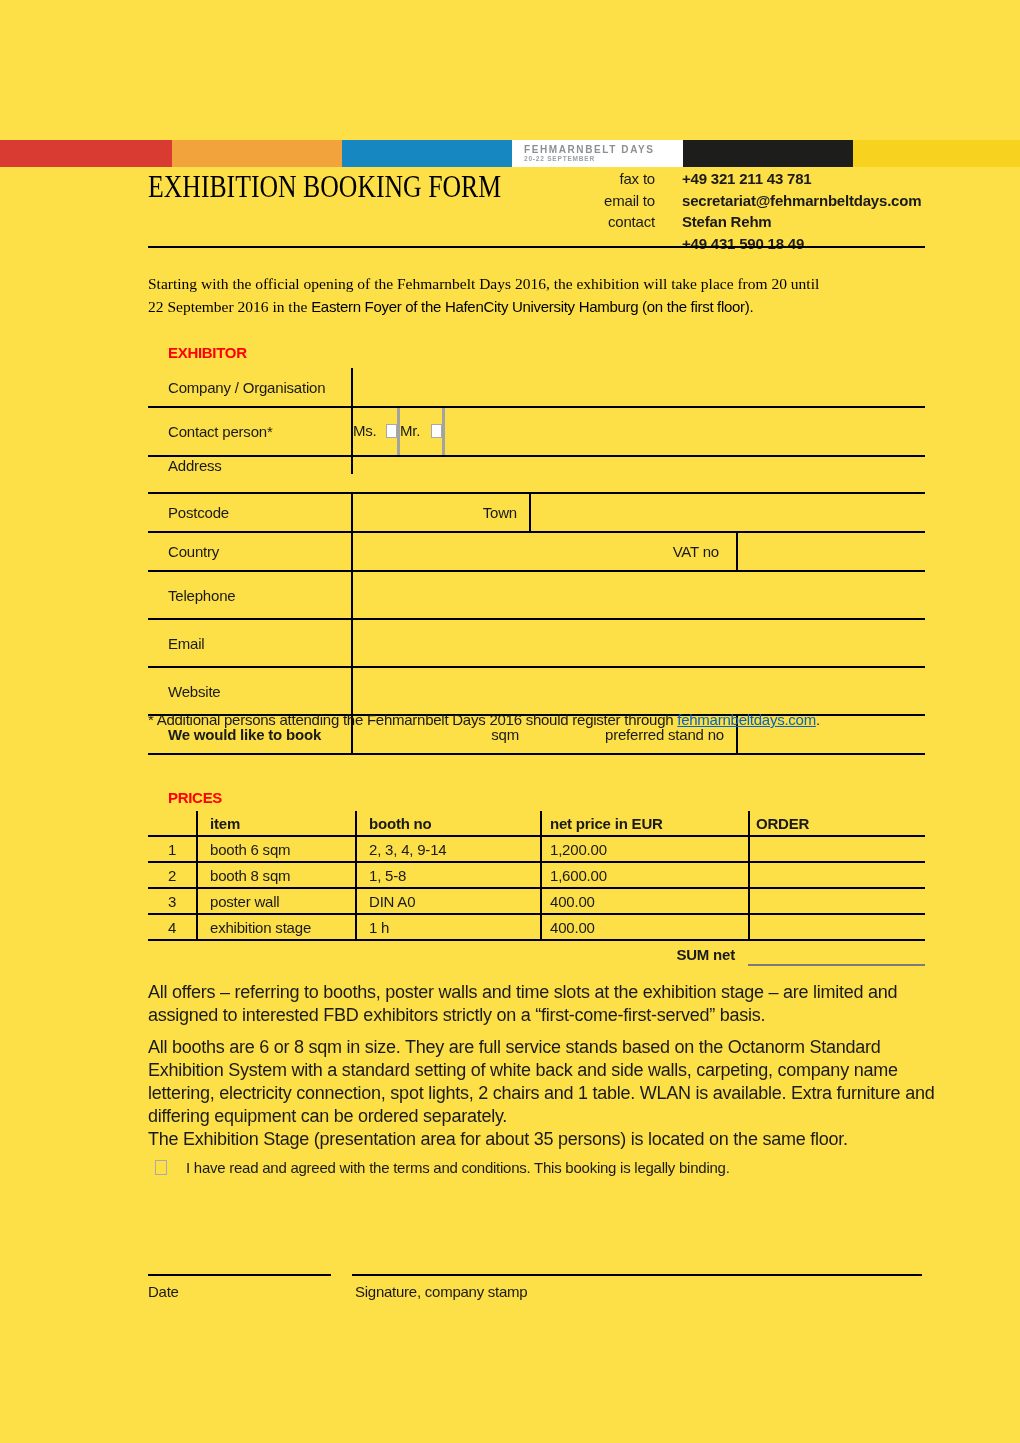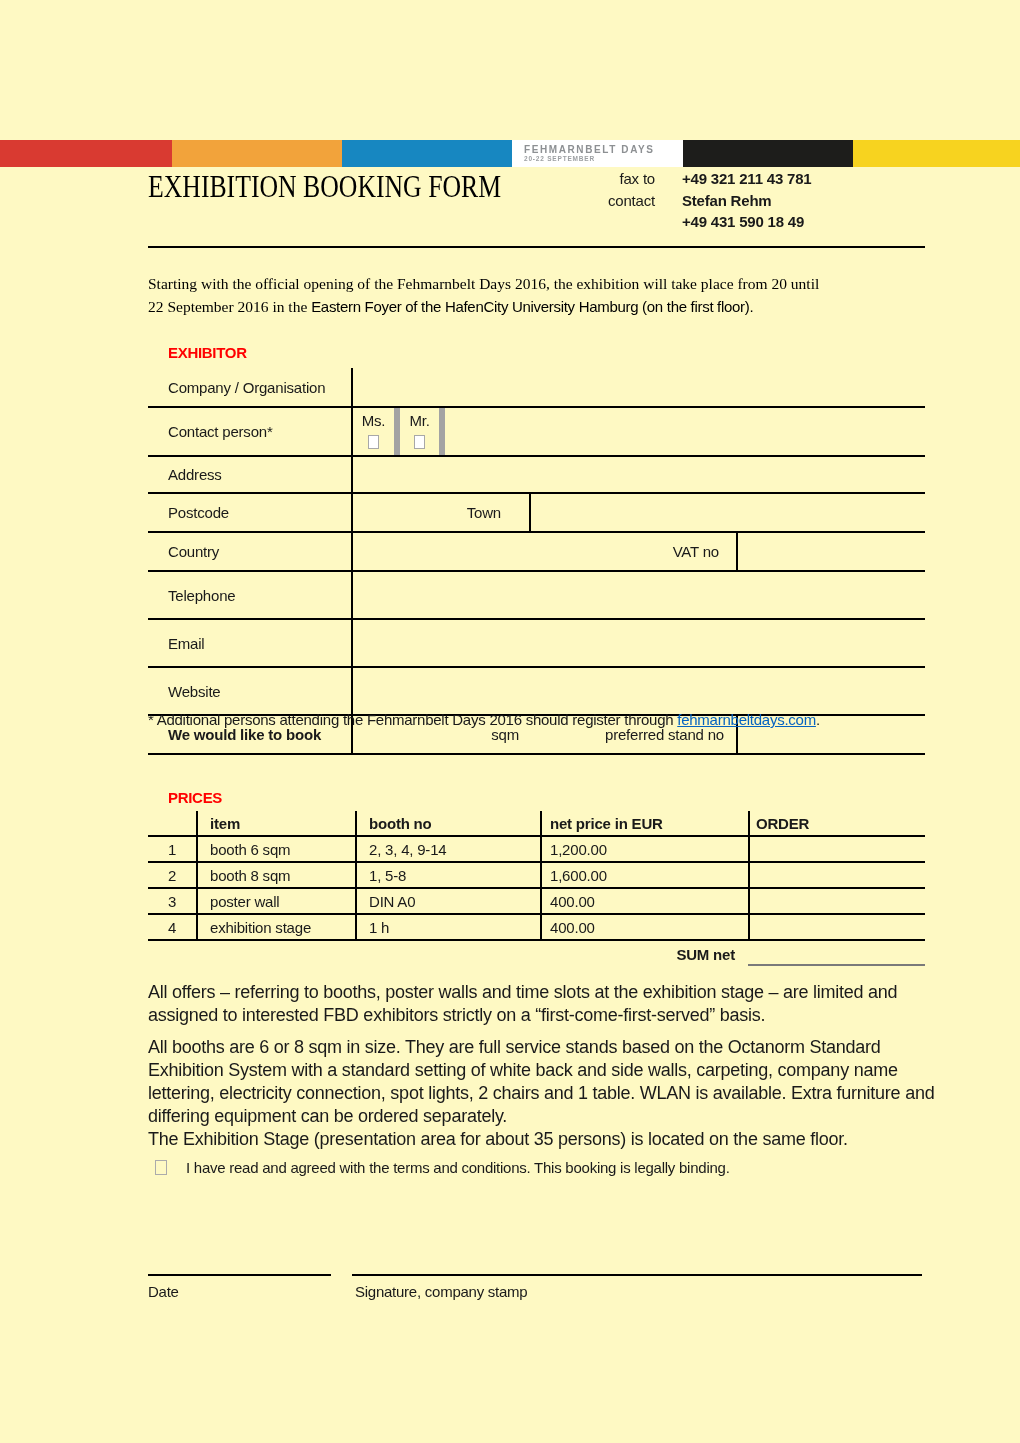--- a/index.html
+++ b/index.html
@@ -1,18 +1,18 @@
 <!DOCTYPE html>
 <html style="--bar-red: #d93a31; --bar-orange: #f2a33b; --bar-blue: #1787c1; --bar-black: #1d1d1b; --bar-yellow: #f7d31f; --heading-red: #ff0000; --link-blue: #0563c1;"><head>
 <meta charset="utf-8">
 <style>
   * { margin:0; padding:0; box-sizing:border-box; }
   html,body { background:#ffffff; }
   body { font-family:"Liberation Sans", sans-serif; color:#1a1a1a; }
-  .page { position:relative; width:1020px; height:1443px; background:#fef9c3; overflow:hidden; }
+  .page { position:relative; width:1020px; height:1443px; background:#fde047; overflow:hidden; }
 
   
   .color-bar { position:absolute; top:140px; left:0; width:1020px; height:27px; display:flex; }
   .seg { height:27px; }
   .seg-red    { width:172px; background:var(--bar-red); }
   .seg-orange { width:170px; background:var(--bar-orange); }
   .seg-blue   { width:170px; background:var(--bar-blue); }
   .seg-logo   { width:171px; background:#fff; padding:4px 0 0 12px; }
   .seg-black  { width:170px; background:var(--bar-black); }
   .seg-yellow { width:167px; background:var(--bar-yellow); }
@@ -31,29 +31,29 @@
   
   .intro { position:absolute; top:272px; left:148px; width:800px; font-family:"Liberation Serif", serif;
            font-size:15.5px; line-height:23px; color:#000; }
   .intro .sans { font-family:"Liberation Sans", sans-serif; font-size:15px; letter-spacing:-0.3px; }
 
   .section-heading { position:absolute; font-size:15px; font-weight:bold; color:var(--heading-red); letter-spacing:-0.3px; }
 
   
   .xtable { position:absolute; top:368px; left:148px; width:777px; font-size:15px; letter-spacing:-0.2px; }
   .xrow { display:flex; border-bottom:2px solid #000; }
-  .h40{height:40px;} .h49{height:49px;} .h37{height:37px;} .h39{height:39px;} .h38{height:48px;}
+  .h40{height:40px;} .h49{height:49px;} .h37{height:37px;flex-direction:column;} .h39{height:39px;} .h38{height:48px;}
   .xlabel { width:205px; border-right:2px solid #000; display:flex; align-items:center; padding-left:20px; }
   .xlabel.bold { font-weight:bold; }
   .xfill { flex:1; }
-  .mschk-cell { border-right:6px solid #a3a3a3; display:flex; flex-direction:column; align-items:center;
+  .mschk-cell { border-right:3px solid #a3a3a3; display:flex; flex-direction:row; align-items:center;
                 justify-content:space-between; padding:4px 0 6px; }
   .w47{width:47px;} .w45{width:45px;}
   .chkbox { width:11px; height:14px; border:1.5px solid #a8a8a8; background:#fff; }
-  .town-cell { width:178px; border-right:2px solid #000; display:flex; align-items:center; justify-content:flex-end; padding-right:28px; }
+  .town-cell { width:178px; border-right:2px solid #000; display:flex; align-items:center; justify-content:flex-end; padding-right:12px; }
   .vat-cell  { width:385px; border-right:2px solid #000; display:flex; align-items:center; justify-content:flex-end; padding-right:17px; }
   .book-mid  { width:385px; border-right:2px solid #000; display:flex; align-items:center; }
   .book-sqm  { width:178px; text-align:right; padding-right:12px; }
   .book-pref { flex:1; text-align:right; padding-right:12px; }
 
   
   .note { position:absolute; top:711px; left:148px; font-size:15px; letter-spacing:-0.25px; }
   .note-link { color:var(--link-blue); text-decoration:underline; cursor:pointer; }
 
   
@@ -102,20 +102,24 @@
     <div class="seg seg-yellow"></div>
   </div>
 
   <div class="page-title">EXHIBITION BOOKING FORM</div>
   <div class="contact">
     <div class="contact-row">
       <div class="contact-label">fax to</div>
       <div class="contact-value">+49 321 211 43 781</div>
     </div>
     <div class="contact-row">
+      <div class="contact-label">email to</div>
+      <div class="contact-value">secretariat@fehmarnbeltdays.com</div>
+    </div>
+    <div class="contact-row">
       <div class="contact-label">contact</div>
       <div class="contact-value">Stefan Rehm</div>
     </div>
     <div class="contact-row">
       <div class="contact-label"></div>
       <div class="contact-value">+49 431 590 18 49</div>
     </div>
   </div>
   <div class="hr-header"></div>
 

